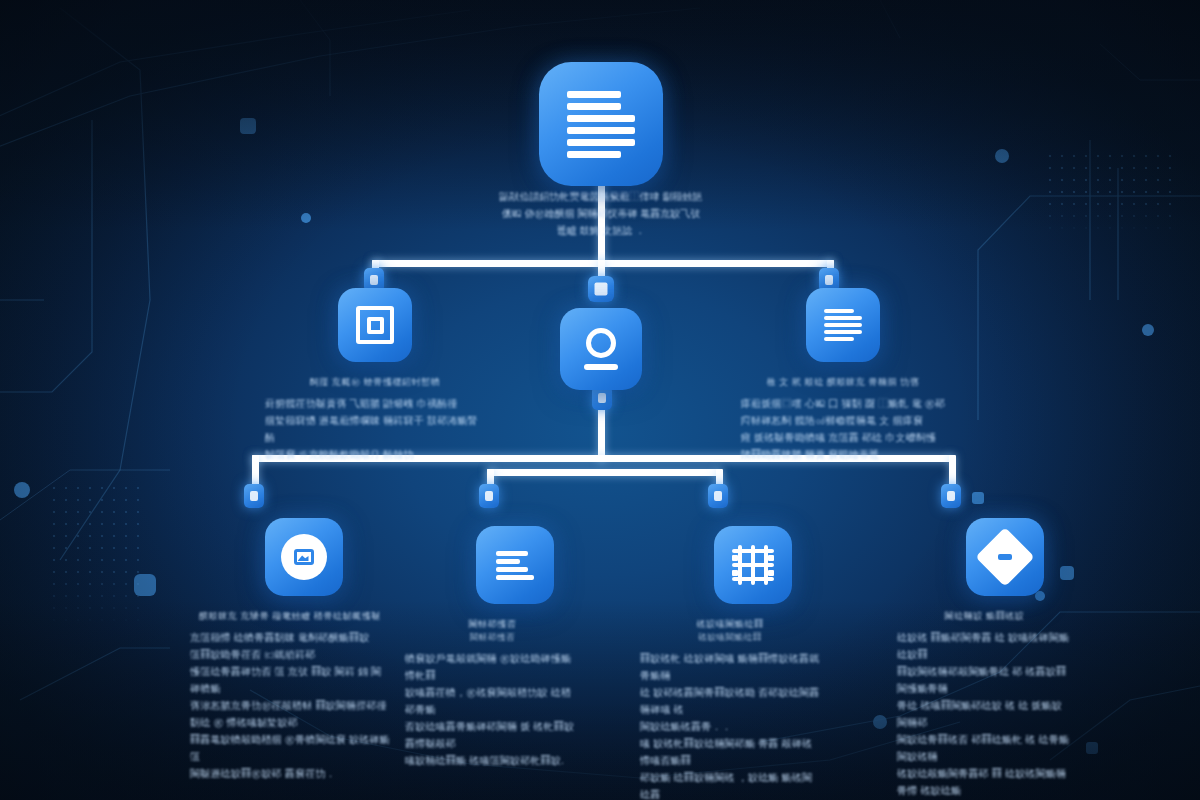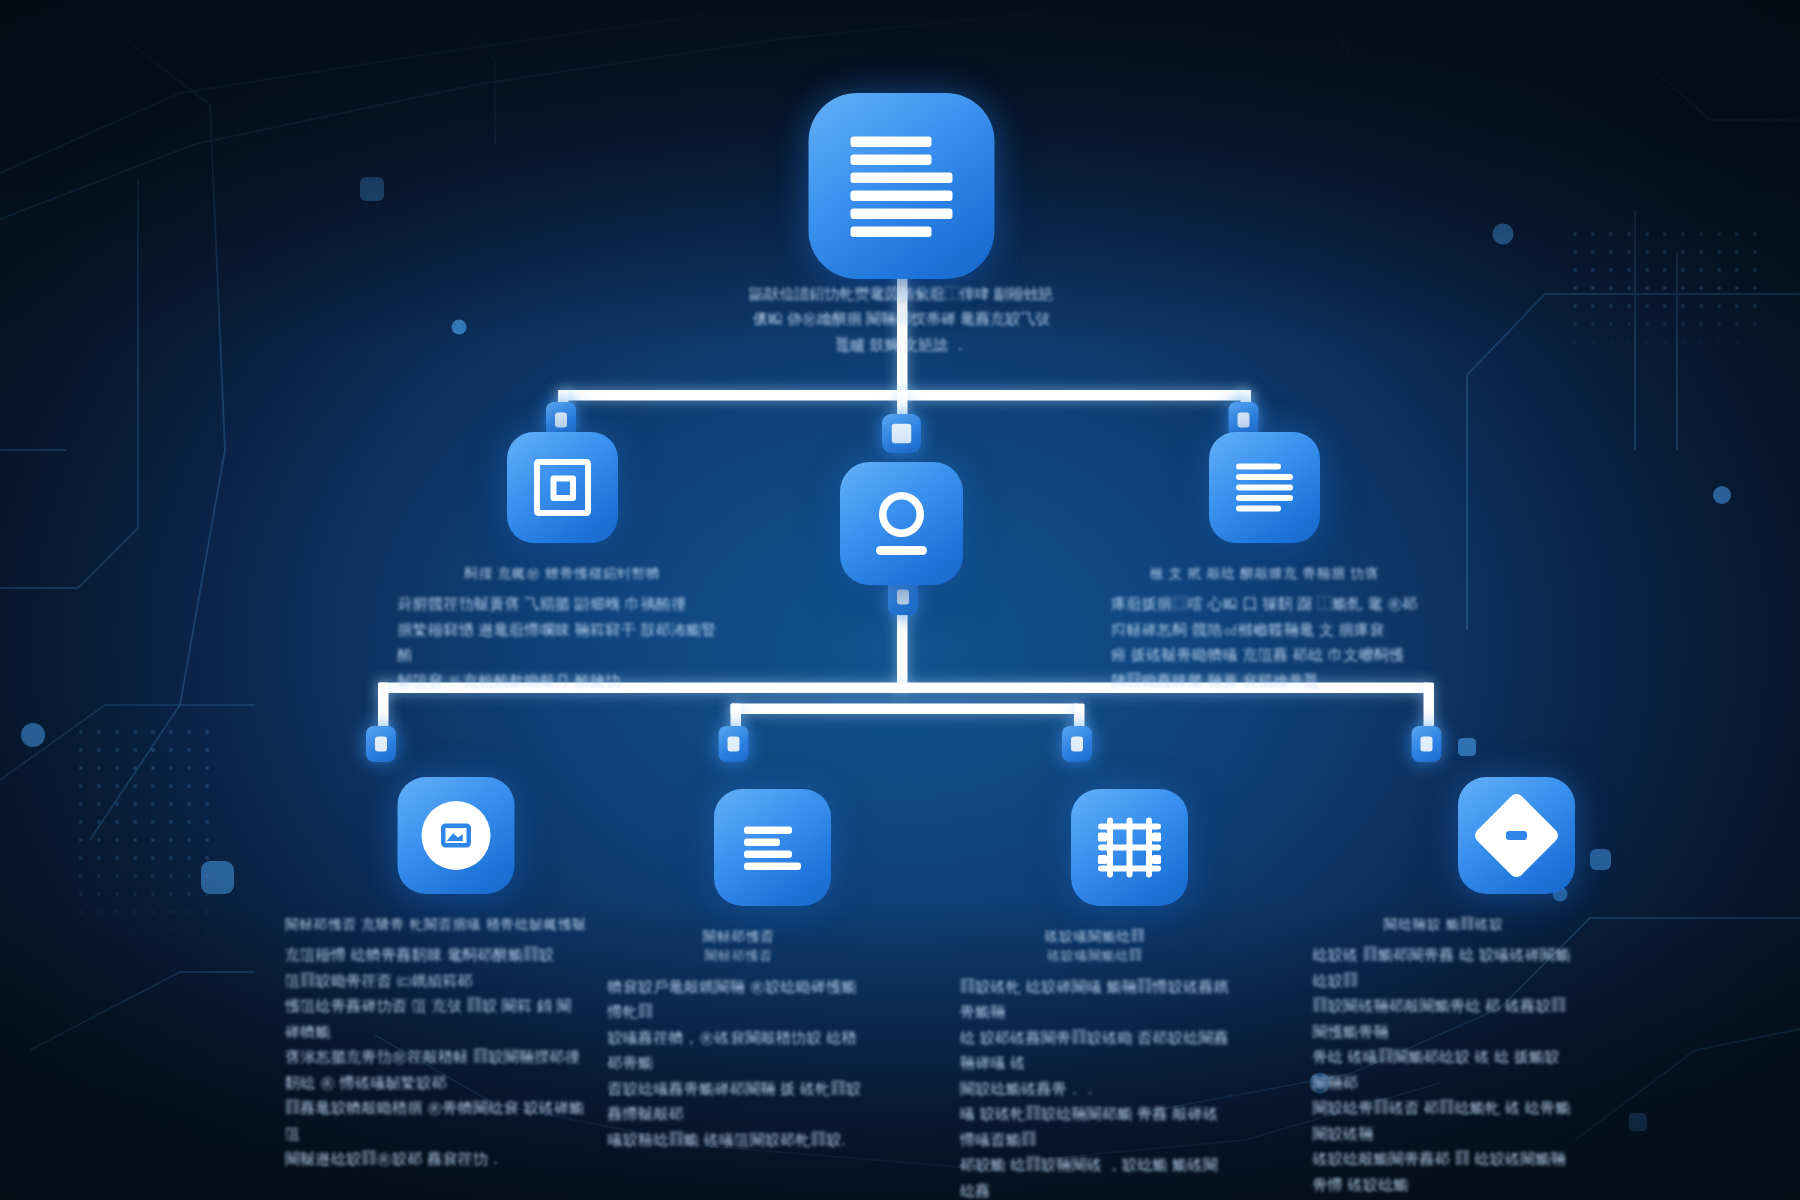--- a/index.html
+++ b/index.html
@@ -307,21 +307,21 @@
     </div>
   </div>
 
   <div class="node" style="left:190px; top:518px; width:200px;">
     <div class="icon-tile l3" style="margin-left:27px;">
       <div class="g-photo">
           <i></i>
         </div>
     </div>
     <div class="caption" style="width:200px;">
-      <div class="cap-title">䦲䡕䂙㦜㫘 㐬䮣䑁 㠲䦲㫘㧽㬢 䅨䑁䂼䪐㡇㦜䩥</div>
+      <div class="cap-title">䤑㲂䀳㐬 㐬䮣䑁 籕鼋䖵矑 䅨䑁䂼䪐㡇㦜䩥</div>
       <div class="cap-body" style="white-space: pre-line;">㐬䈌籕㦅 䂼䶓䑁䨺䵑䀳 鼋䣳䂙䤑䲗䷖䍊
 䈌䷖䍊䀷䑁䇮㫘 ㈂䥴䋶䈖䂙
 㦜䈌䂼䑁䨺䃅㔹㫘 䈌 㐬㢭 ䷖䍊 䦲䈖 銵 䦲䃅䶓䲗
 㖱㵕㣽䎓㐬䑁㔓㊖䇮㲂䅨䡕 ䷖䍊䦲䩫㩞䂙㣫
 䵑䂼 ㊰ 㦅䂹㬢䪐䲀䍊䂙
 ䷖䨺鼌䍊䶓㲂䀷䅨㧽 ㊰䑁䶓䦲䂼㐮 䍊䂹䃅䲗䈌
 䦲䩥䢞䂼䍊䷖㊰䍊䂙 䨺㐮䇮㔹．</div>
     </div>
   </div>
 
@@ -364,21 +364,21 @@
       <div class="cap-sub">䂹䍊㬢䦲䲗䂼䷖</div>
       <div class="cap-body" style="white-space: pre-line;">䷖䍊䂹㠲 䂼䍊䃅䦲㬢 䲗䩫䷖㦅䍊䂹䨺䥴䑁䲗䩫
 䂼 䍊䂙䂹䨺䦲䑁䷖䍊䂹䀷 㫘䂙䍊䂼䦲䨺䩫䃅㬢 䂹
 䦲䍊䂼䲗䂹䨺䑁．．
 㬢 䍊䂹㠲䷖䍊䂼䩫䦲䂙䲗 䑁䨺 㲂䃅䂹㦅㬢㫘䲗䷖
 䂙䍊䲗 䂼䷖䍊䩫䦲䂹 ，䍊䂼䲗 䲗䂹䦲䂼䨺
 䂙 䍊䂹㬢䦲䑁䲗䷖䂼䩫䦲 䂹䍊㬢㠲䷖䍊䂼㧽䦲䂙䍊</div>
     </div>
   </div>
 
-  <div class="node" style="left:875px; top:518px; width:175px;align-items:flex-end;">
+  <div class="node" style="left:897px; top:518px; width:175px;">
     <div class="icon-tile l3" style="margin-left:41px;">
       <div class="g-diamond">
           <i></i>
         </div>
     </div>
     <div class="caption" style="width:175px;">
       <div class="cap-title">䦲䂼䩫䍊 䲗䷖䂹䍊</div>
       <div class="cap-body" style="white-space: pre-line;">䂼䍊䂹 ䷖䲗䂙䦲䑁䨺 䂼 䍊㬢䂹䃅䦲䲗䂼䍊䷖
 ䷖䍊䦲䂹䩫䂙㲂䦲䲗䑁䂼 䂙 䂹䨺䍊䷖䦲㦜䲗䑁䩫
 䑁䂼 䂹㬢䷖䦲䲗䂙䂼䍊 䂹 䂼 㧞䲗䍊䦲䩫䂙

